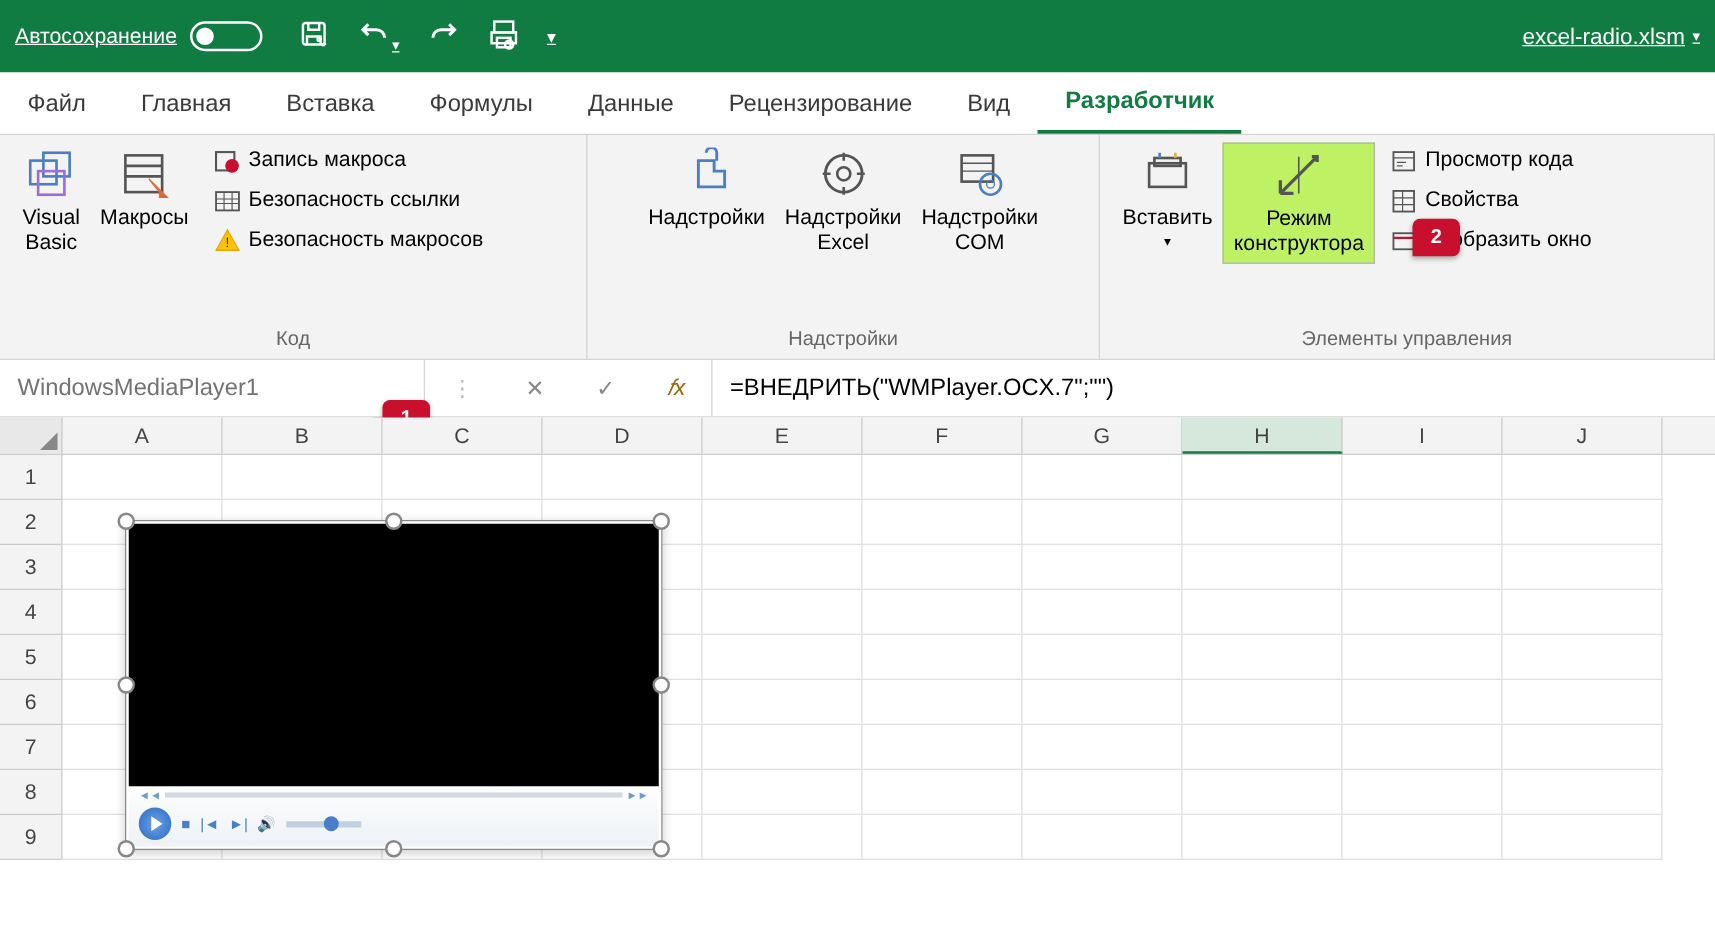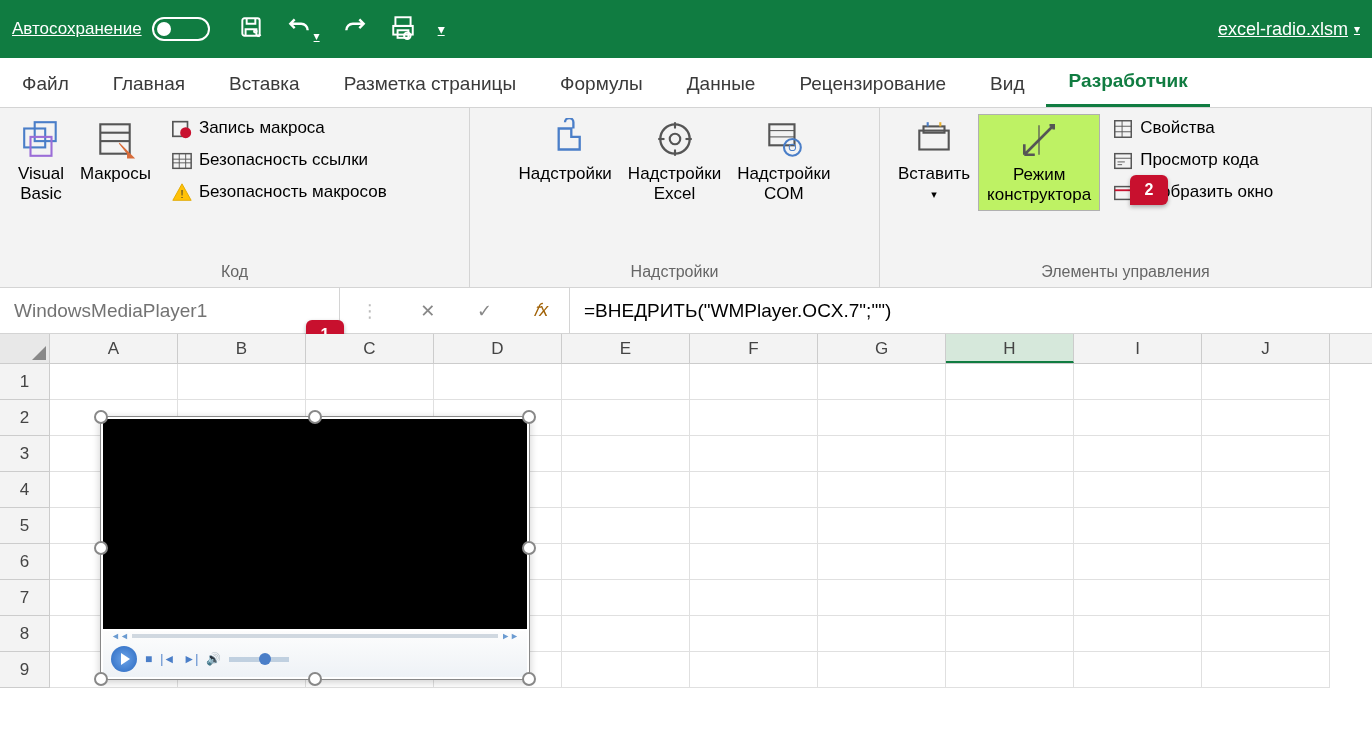--- a/index.html
+++ b/index.html
@@ -104,21 +104,20 @@
   <div class="filename">
     <span>excel-radio.xlsm</span>
     <span style="font-size:12px">▾</span>
   </div>
 </div>
 
 <div class="tabs-row">
   <div class="tab">Файл</div>
   <div class="tab">Главная</div>
   <div class="tab">Вставка</div>
-  <div class="tab">Разметка страницы</div>
   <div class="tab">Формулы</div>
   <div class="tab">Данные</div>
   <div class="tab">Рецензирование</div>
   <div class="tab">Вид</div>
   <div class="tab active">Разработчик</div>
 </div>
 
 <div class="ribbon">
   <div class="ribbon-group" style="width:470px">
     <div class="group-content">
@@ -221,35 +220,35 @@
         <svg viewBox="0 0 40 40">
             <path d="M6 34 L34 6 M6 34 L6 24 M6 34 L16 34 M30 6 L34 6 L34 10" fill="none" stroke="#555" stroke-width="2.5"></path>
             <line x1="20" y1="6" x2="20" y2="34" stroke="#555" stroke-width="1.2"></line>
           </svg>
         <span style="white-space:pre-line">Режим
 конструктора</span>
       </div>
       <div style="display:flex;flex-direction:column;gap:2px;margin-left:6px">
         <div class="small-row">
           <svg viewBox="0 0 24 24">
+              <rect x="3" y="4" width="18" height="16" fill="none" stroke="#555" stroke-width="1.6"></rect>
+              <line x1="3" y1="9" x2="21" y2="9" stroke="#555"></line>
+              <line x1="6" y1="13" x2="14" y2="13" stroke="#555"></line>
+              <line x1="6" y1="16" x2="11" y2="16" stroke="#555"></line>
+            </svg>
+          <span>Просмотр кода</span>
+        </div>
+        <div class="small-row">
+          <svg viewBox="0 0 24 24">
               <rect x="3" y="3" width="18" height="18" fill="none" stroke="#555" stroke-width="1.6"></rect>
               <line x1="3" y1="9" x2="21" y2="9" stroke="#555"></line>
               <line x1="3" y1="15" x2="21" y2="15" stroke="#555"></line>
               <line x1="11" y1="3" x2="11" y2="21" stroke="#555"></line>
             </svg>
           <span>Свойства</span>
-        </div>
-        <div class="small-row">
-          <svg viewBox="0 0 24 24">
-              <rect x="3" y="4" width="18" height="16" fill="none" stroke="#555" stroke-width="1.6"></rect>
-              <line x1="3" y1="9" x2="21" y2="9" stroke="#555"></line>
-              <line x1="6" y1="13" x2="14" y2="13" stroke="#555"></line>
-              <line x1="6" y1="16" x2="11" y2="16" stroke="#555"></line>
-            </svg>
-          <span>Просмотр кода</span>
         </div>
         <div class="small-row">
           <svg viewBox="0 0 24 24">
               <rect x="3" y="5" width="18" height="14" fill="none" stroke="#555" stroke-width="1.6"></rect>
               <line x1="3" y1="9" x2="21" y2="9" stroke="#c8102e" stroke-width="2"></line>
             </svg>
           <span>Отобразить окно</span>
         </div>
       </div>
     </div>

